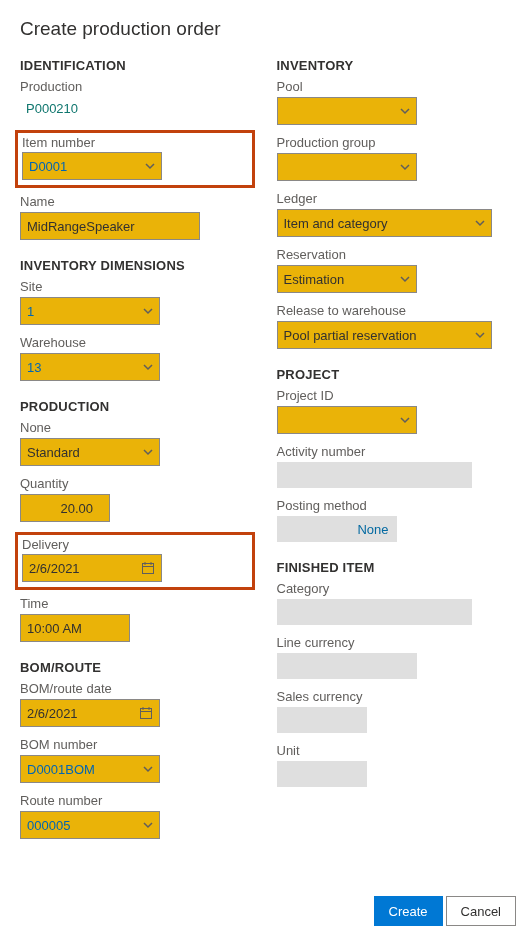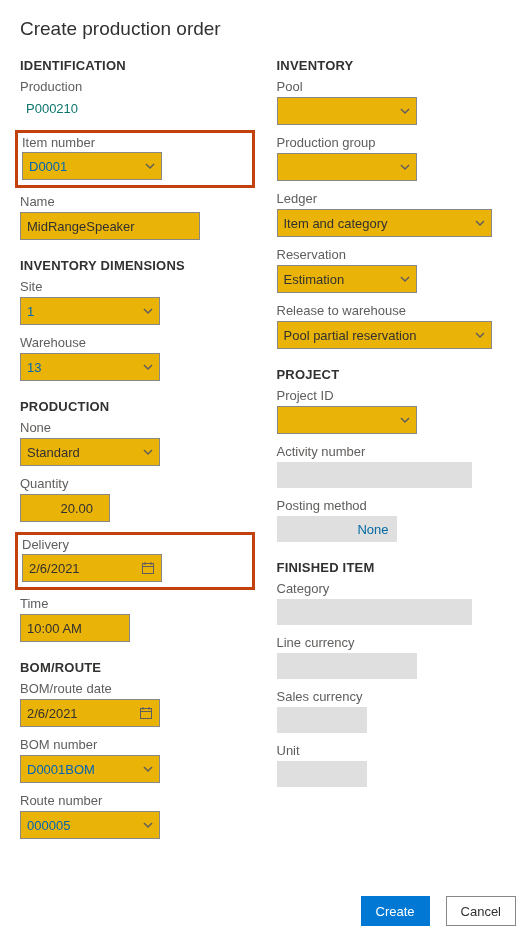--- a/index.html
+++ b/index.html
@@ -147,21 +147,21 @@
       margin-bottom: 0;
     }
     .highlight-box .field-label {
       margin-bottom: 2px;
     }
     .footer {
       position: absolute;
       bottom: 10px;
       right: 12px;
       display: flex;
-      gap: 16px;
+      gap: 3px;
     }
     .btn {
       height: 30px;
       min-width: 60px;
       padding: 0 14px;
       border: 1px solid #8a8886;
       background: #fff;
       font-size: 13px;
       display: flex;
       align-items: center;

